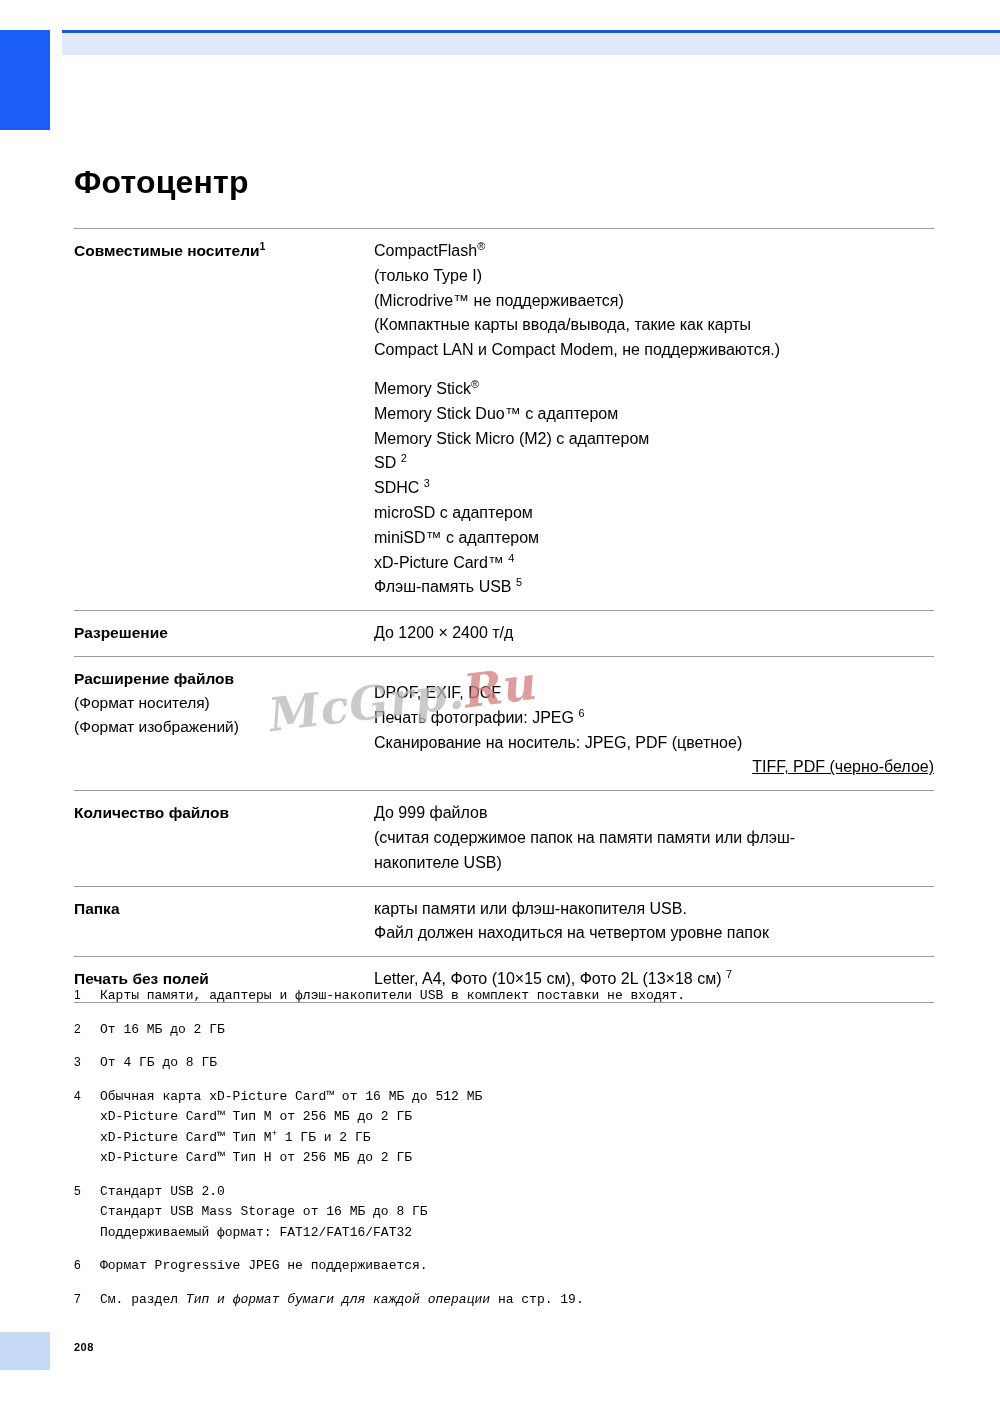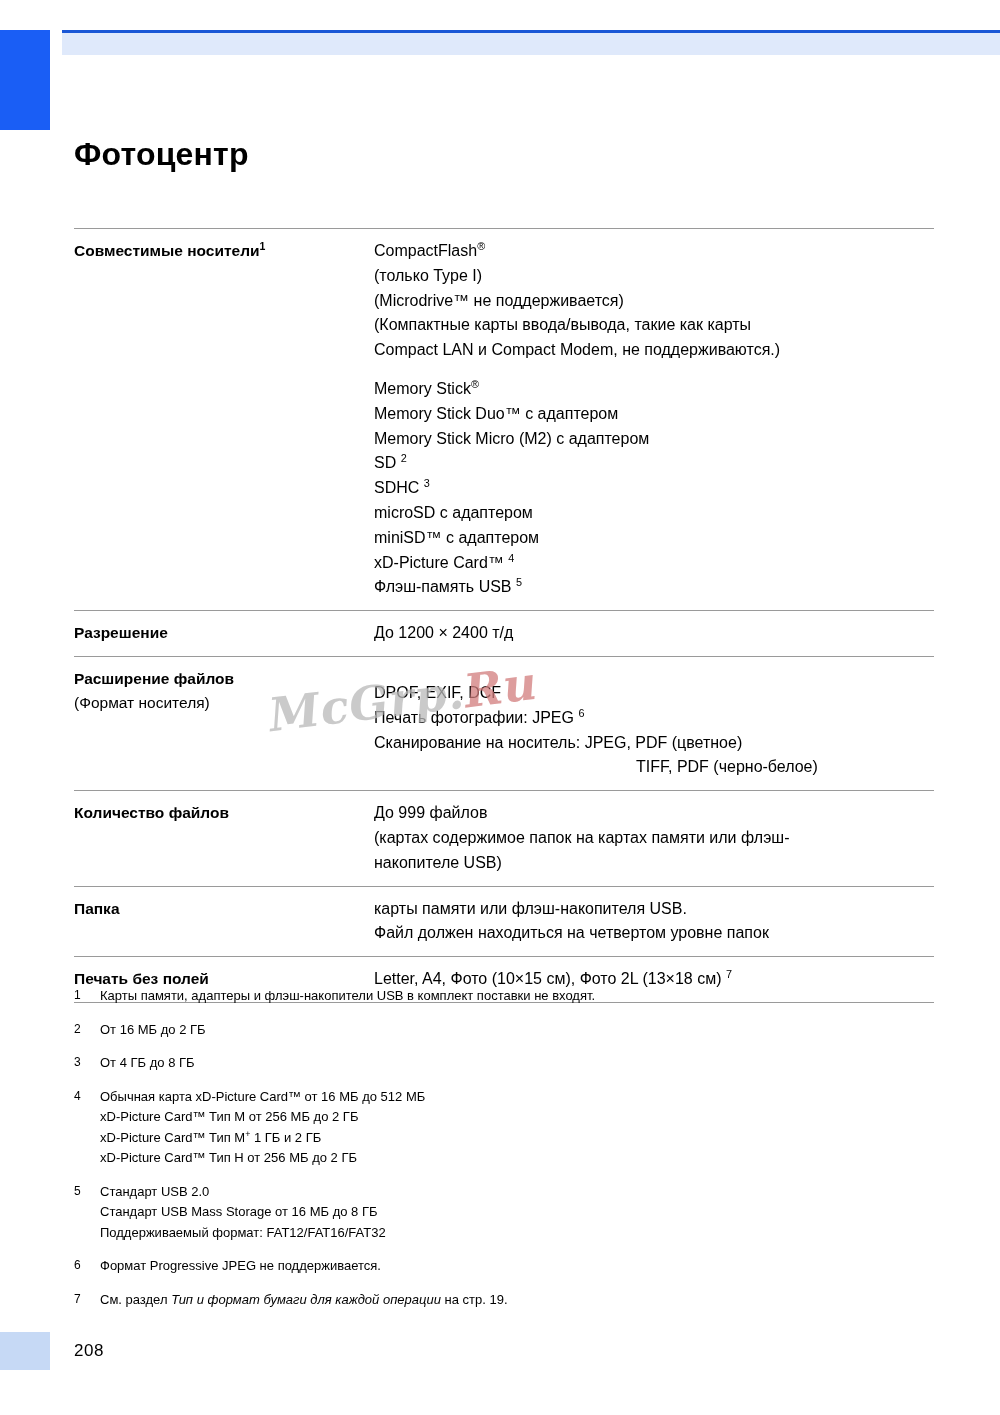--- a/index.html
+++ b/index.html
@@ -48,30 +48,30 @@
     left: 0px;
     top: 1332px;
     width: 50px;
     height: 38px;
     background: #c6d9f5;
   }
   .footer-page {
     position: absolute;
     left: 74px;
     top: 1341px;
-    font-size: 17px;
-    font-weight: normal;
+    font-size: 11px;
+    font-weight: bold;
     letter-spacing: 0.5px;
   }
 
   
   .page-title {
     position: absolute;
     left: 74px;
-    top: 136px;
+    top: 164px;
     font-size: 32px;
     font-weight: bold;
     letter-spacing: 0.2px;
   }
 
   
   .spec {
     position: absolute;
     left: 74px;
     top: 228px;
@@ -112,22 +112,23 @@
   .gap {
     height: 14px;
   }
   sup {
     font-size: 0.68em;
     vertical-align: super;
     line-height: 0;
   }
   .indent-right {
     display: block;
-    text-align: left;
+    text-align: right;
     padding-left: 262px;
+    text-decoration: underline;
   }
 
   
   .footnotes {
     position: absolute;
     left: 74px;
     top: 986px;
     width: 860px;
     font-size: 13px;
     line-height: 1.5;
@@ -139,20 +140,21 @@
   .fn-num {
     width: 26px;
     flex: 0 0 26px;
     font-size: 12px;
   }
   .fn-text {
     flex: 1 1 auto;
   }
   .fn-text div {
     margin-bottom: 1px;
+    font-family: Liberation Mono, monospace;
   }
   .ital {
     font-style: italic;
   }
 
   
   .watermark {
     position: absolute;
     left: 268px;
     top: 672px;
@@ -211,36 +213,37 @@
     <div class="value-cell">
       <p>До 1200 × 2400 т/д</p>
     </div>
   </div>
 
   <div class="row-sep"></div>
   <div class="row">
     <div class="label-cell">
       <div>Расширение файлов</div>
       <div class="sub">(Формат носителя)</div>
+      <div class="sub">(Формат изображений)</div>
     </div>
     <div class="value-cell">
       <div class="gap"></div>
       <p>DPOF, EXIF, DCF</p>
       <p>Печать фотографии: JPEG <sup>6</sup></p>
       <p>Сканирование на носитель: JPEG, PDF (цветное)</p>
       <p class="indent-right">TIFF, PDF (черно-белое)</p>
     </div>
   </div>
 
   <div class="row-sep"></div>
   <div class="row">
     <div class="label-cell">Количество файлов</div>
     <div class="value-cell">
       <p>До 999 файлов</p>
-      <p>(картах содержимое папок на картах памяти или флэш-</p>
+      <p>(считая содержимое папок на памяти памяти или флэш-</p>
       <p>накопителе USB)</p>
     </div>
   </div>
 
   <div class="row-sep"></div>
   <div class="row">
     <div class="label-cell">Папка</div>
     <div class="value-cell">
       <p>карты памяти или флэш-накопителя USB.</p>
       <p>Файл должен находиться на четвертом уровне папок</p>

